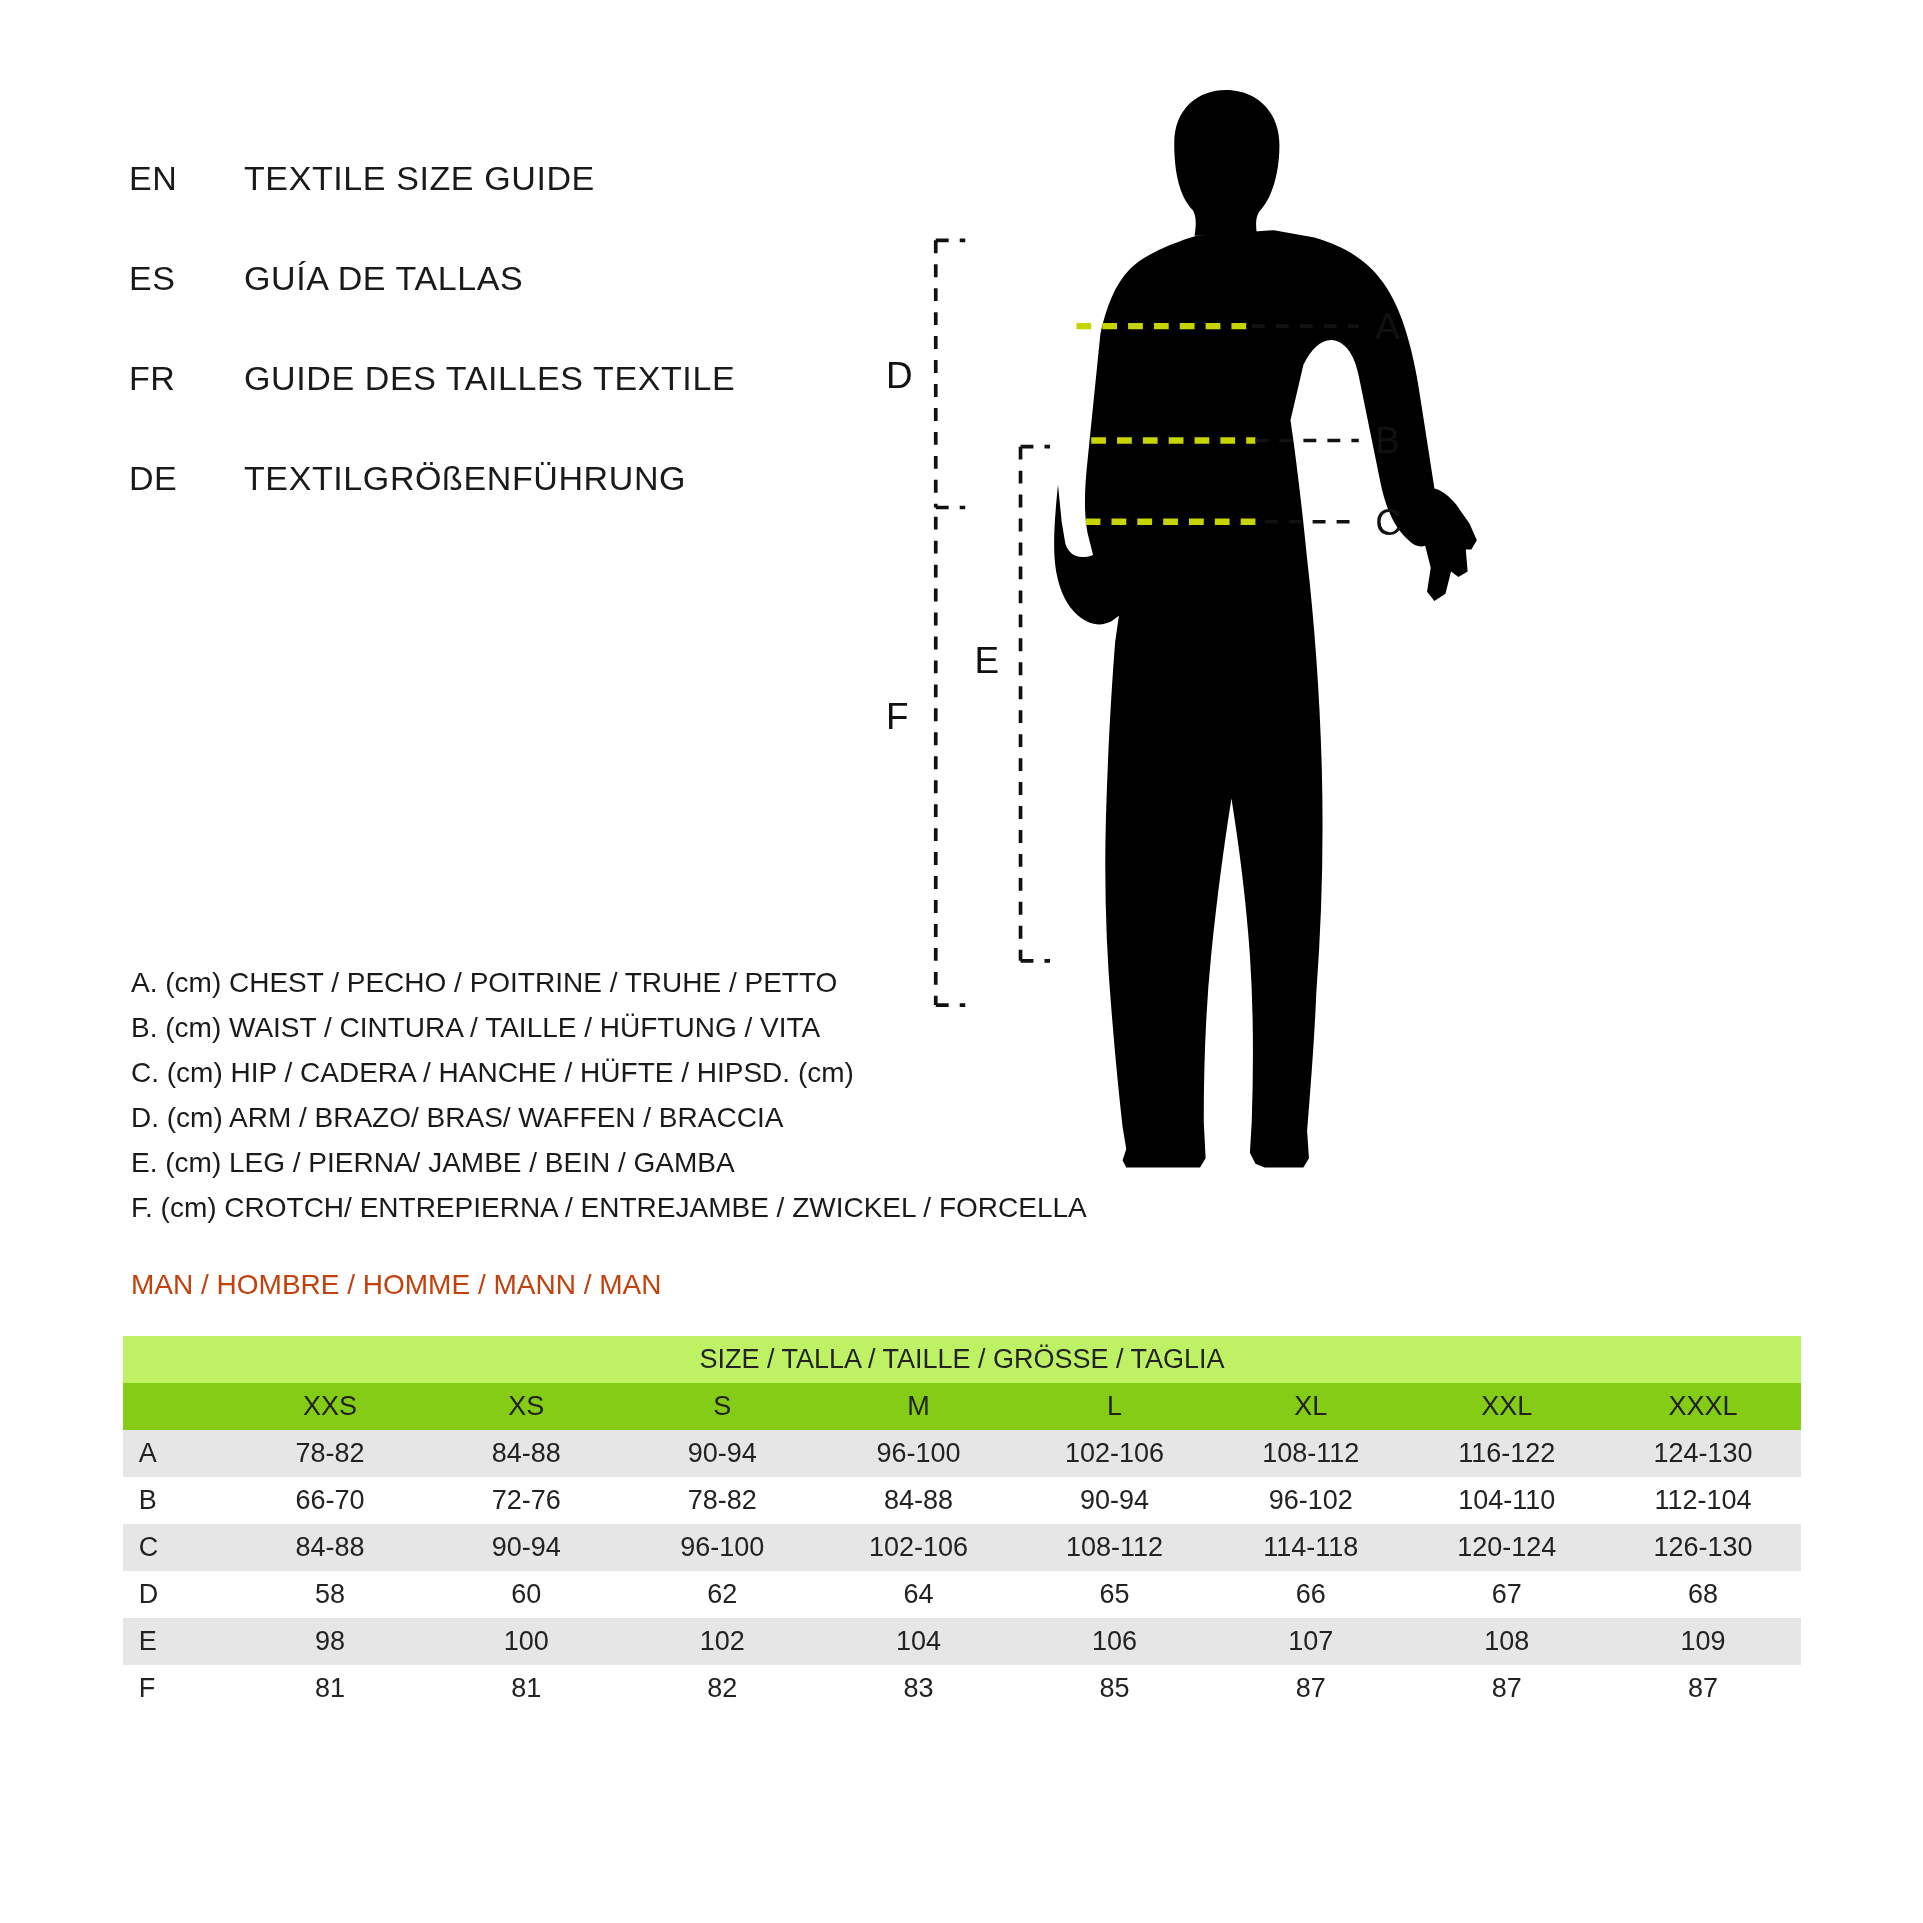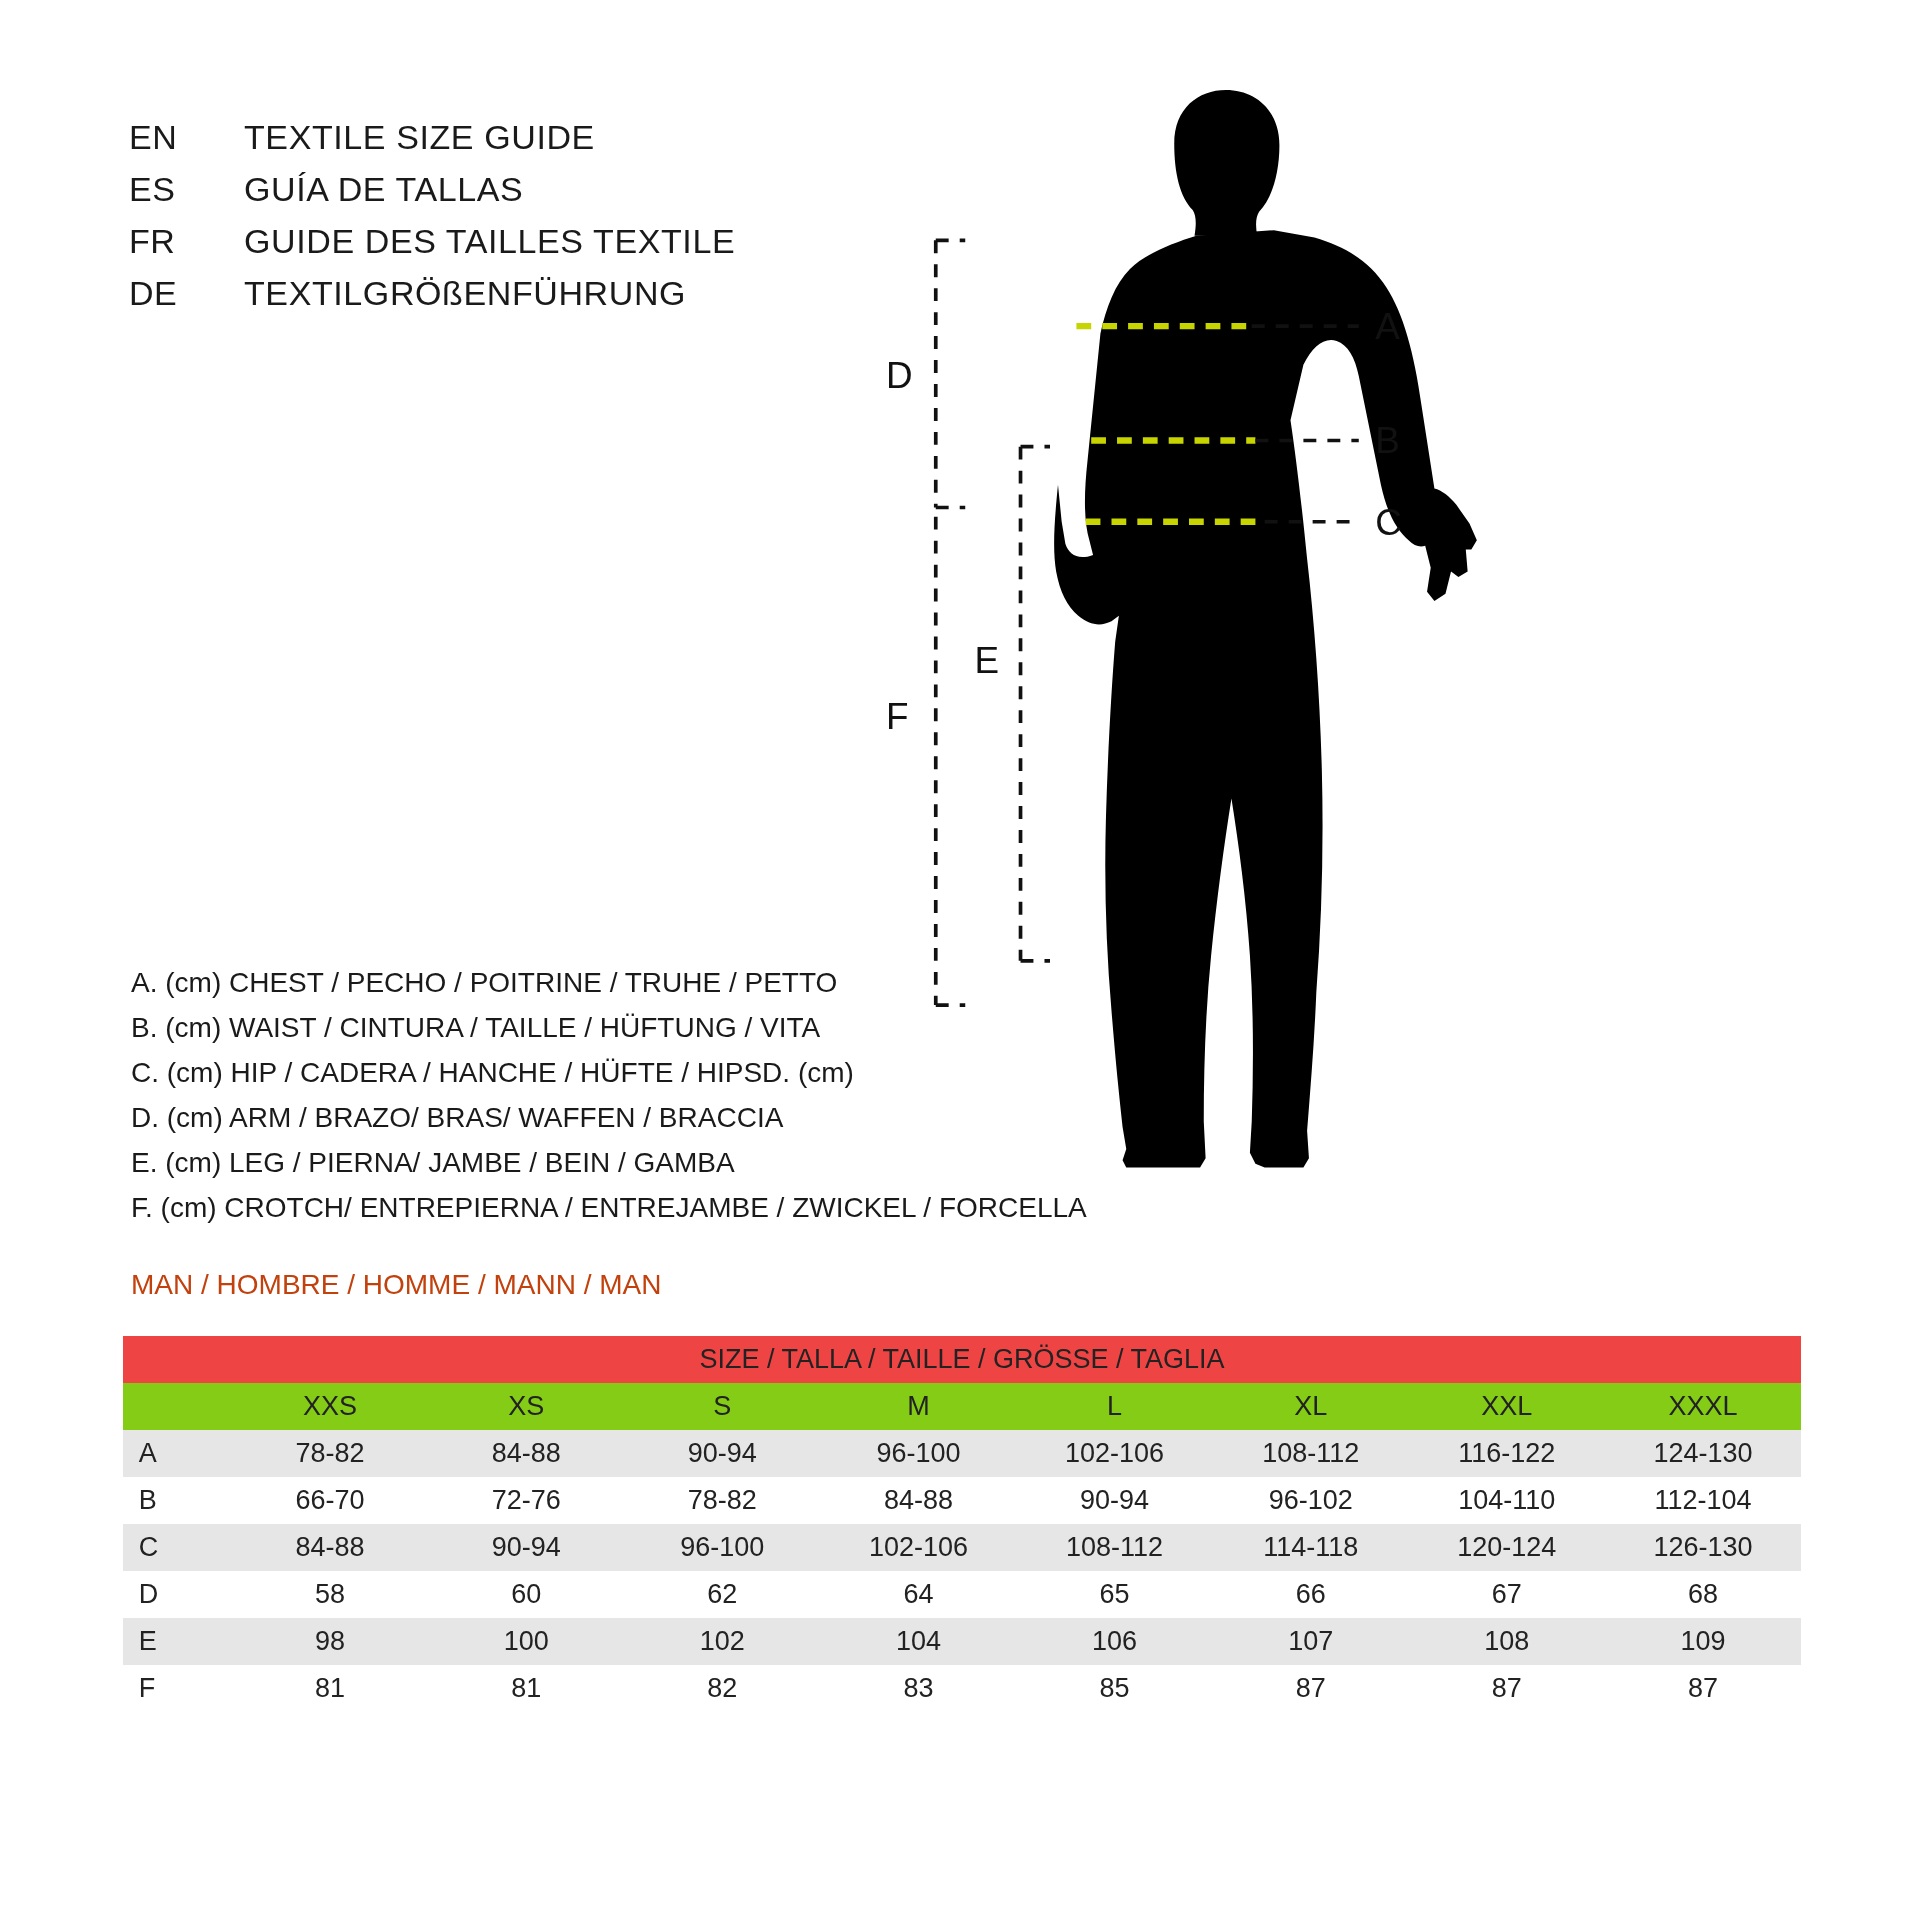--- a/index.html
+++ b/index.html
@@ -21,22 +21,23 @@
   }
 
   
   .titles {
     position: absolute;
     left: 129px;
     top: 111px;
   }
   .title-row {
     display: flex;
-    align-items: center;
+    align-items: flex-start;
     height: 52px;
+    margin-top: 48px;
   }
   .title-lang {
     width: 115px;
     font-size: 34px;
     letter-spacing: 0.5px;
     color: #1a1a1a;
   }
   .title-text {
     font-size: 34px;
     letter-spacing: 0.6px;
@@ -90,21 +91,21 @@
     padding: 0;
     margin: 0;
     font-weight: normal;
     font-size: 27px;
     color: #222222;
     height: 47px;
     text-align: center;
     vertical-align: middle;
   }
   .row-header {
-    background: #ef4444;
+    background: #bef264;
   }
   .row-header td {
     text-align: left;
     padding-left: 15.7px;
     font-size: 27px;
     color: #2b2b2b;
     height: 52px;
   }
   .row-sizes td {
     background: #84cc16;

